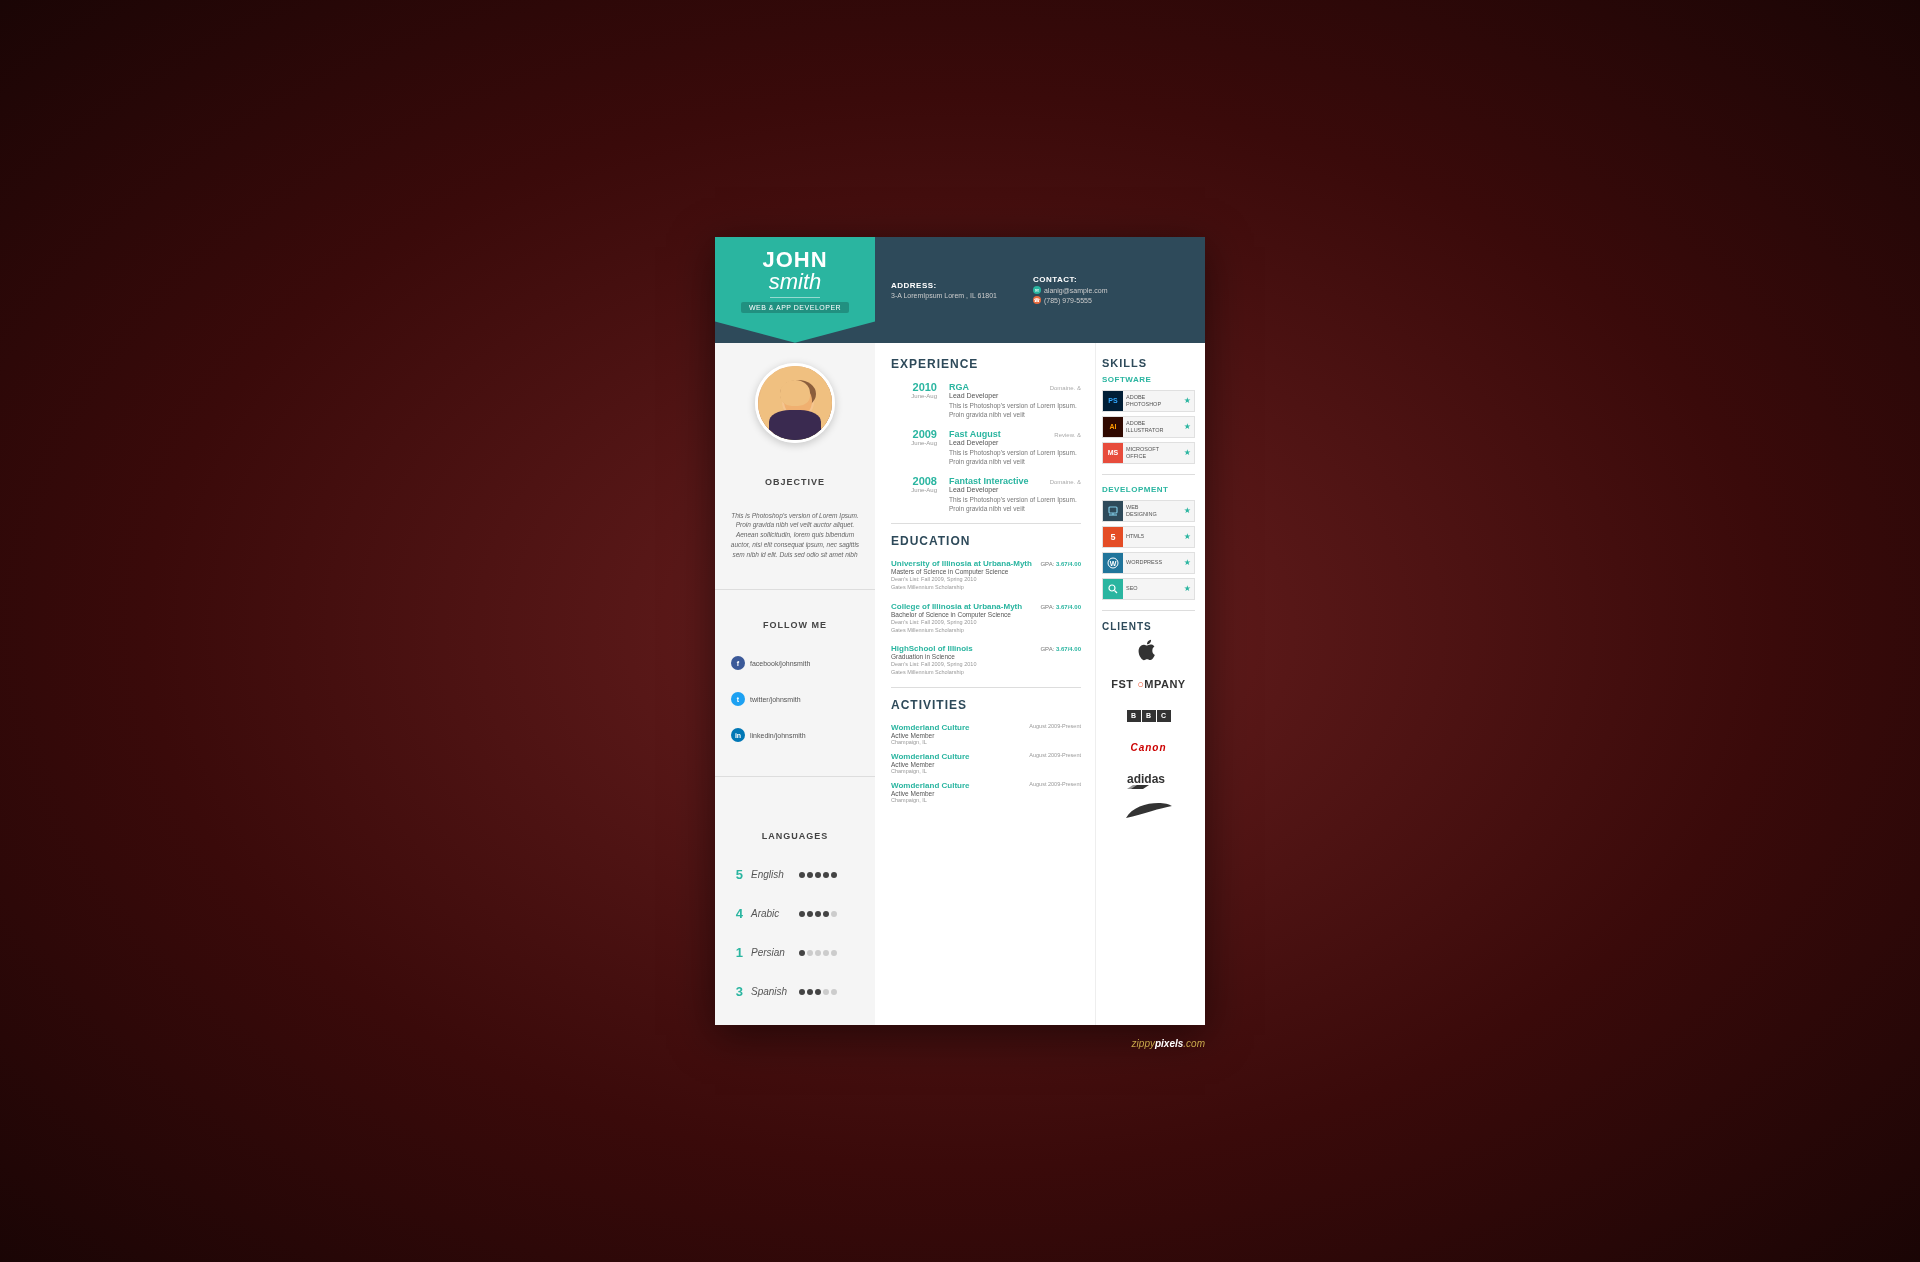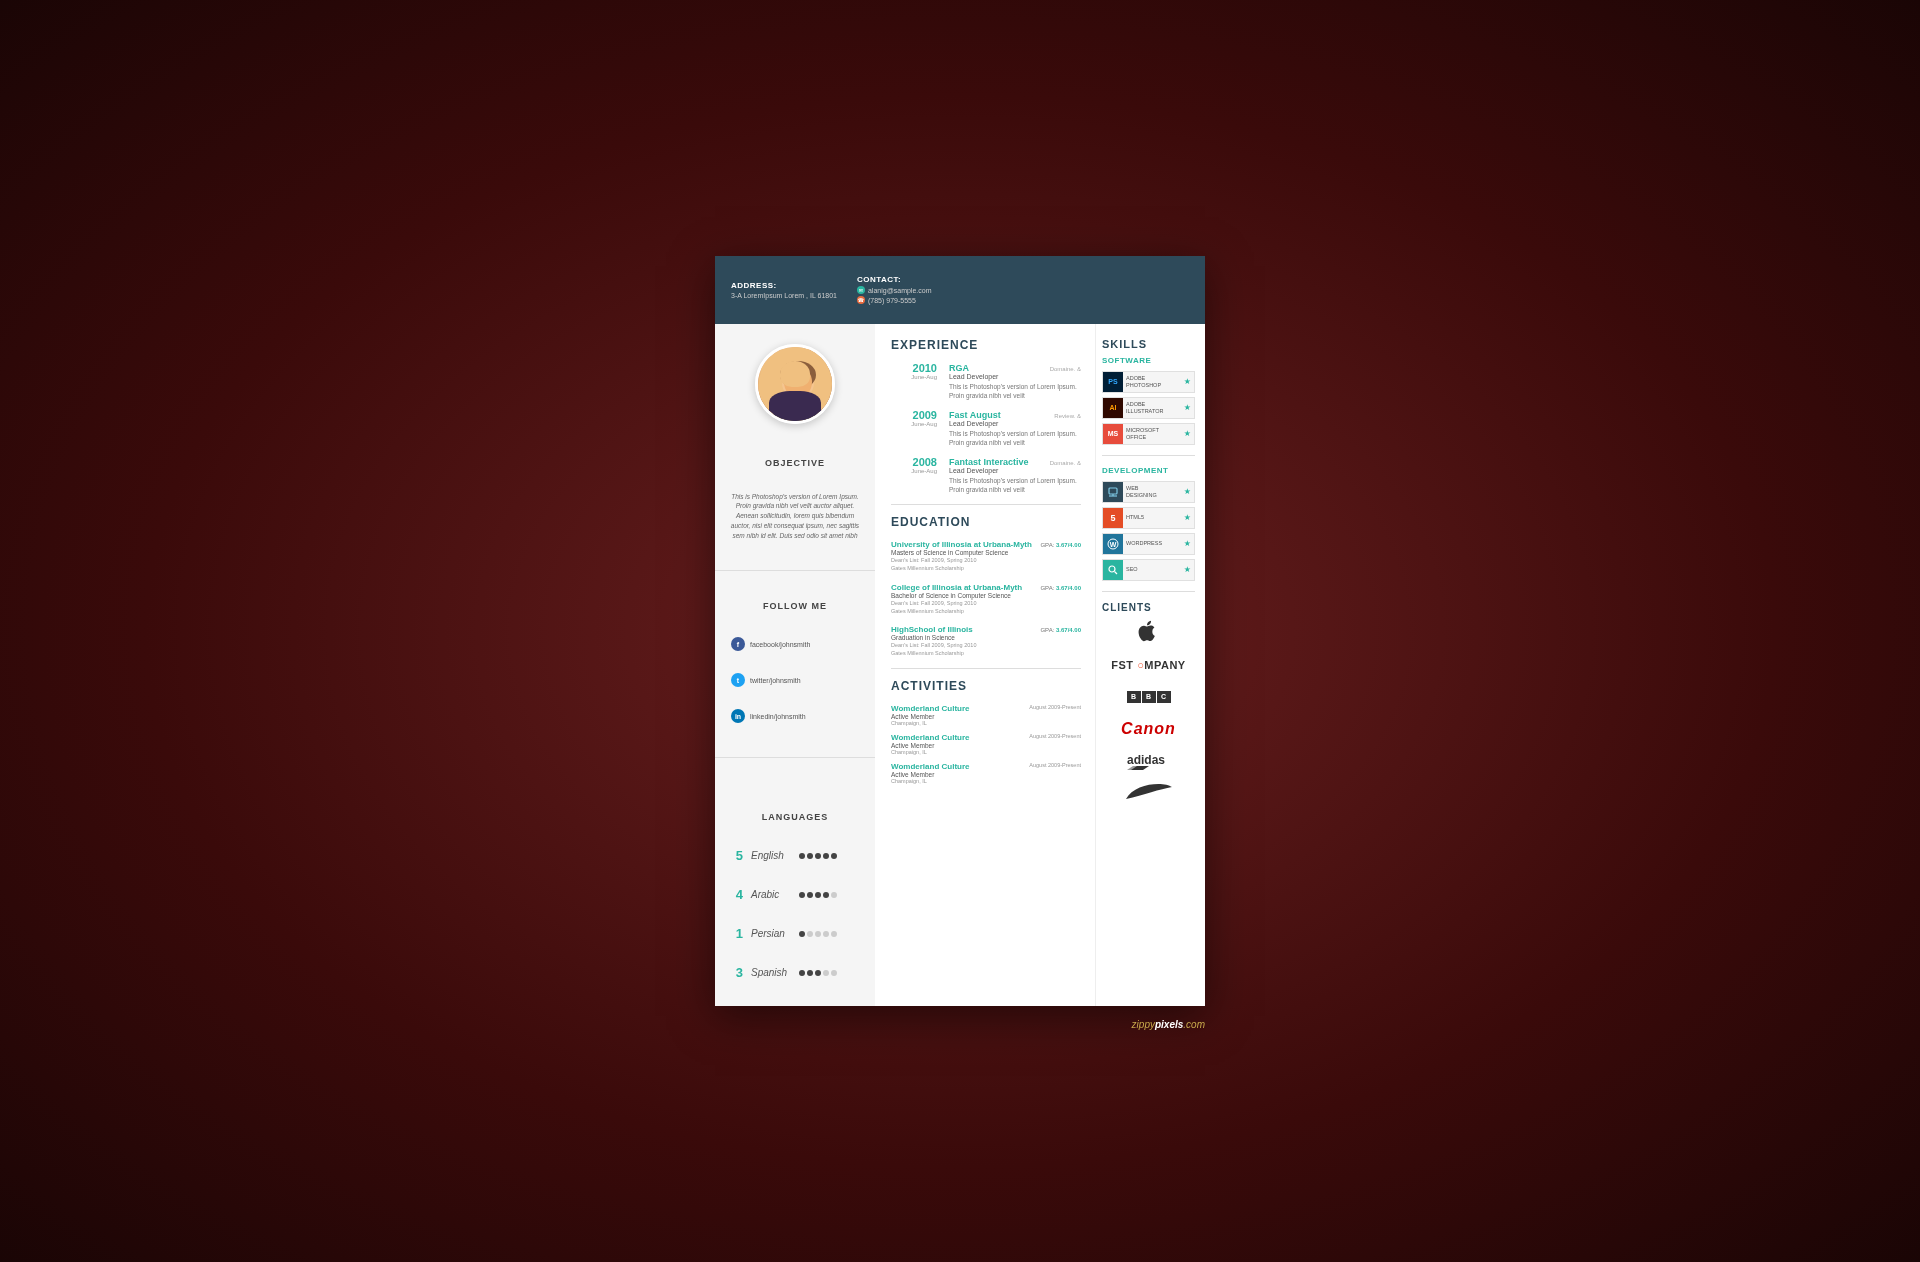--- a/index.html
+++ b/index.html
@@ -71,21 +71,21 @@
       padding: 2px 8px;
       border-radius: 2px;
       text-transform: uppercase;
       letter-spacing: 0.5px;
     }
     .header-contact {
       flex: 1;
       display: flex;
       align-items: center;
       padding: 10px 16px;
-      gap: 20px;
+      gap: 36px;
     }
     .header-contact-block {
       display: flex;
       flex-direction: column;
       gap: 2px;
     }
     .contact-label {
       font-size: 8px;
       font-weight: 700;
       color: #fff;
@@ -482,21 +482,21 @@
       color: #fff;
       font-size: 7px;
       font-weight: 900;
       width: 14px;
       height: 12px;
       display: flex;
       align-items: center;
       justify-content: center;
     }
     .canon-text {
-      font-size: 16px;
+      font-size: 10px;
       font-weight: 900;
       color: #c00;
       font-style: italic;
       letter-spacing: 1px;
       text-align: center;
     }
 
     
     .watermark {
       position: absolute;
@@ -508,20 +508,26 @@
     }
     .watermark span { color: #fff; font-weight: 700; }
   </style>
 </head>
 <body>
 
 <div class="page-wrapper">
   <div class="resume">
 
     <div class="resume-header">
+      <div class="header-name-box">
+        <div class="header-first-name">JOHN</div>
+        <div class="header-last-name">smith</div>
+        <div class="header-divider"></div>
+        <div class="header-title">Web &amp; App Developer</div>
+      </div>
       <div class="header-contact">
         <div class="header-contact-block">
           <div class="contact-label">Address:</div>
           <div class="contact-value">3-A LoremIpsum Lorem , IL 61801</div>
         </div>
         <div class="header-contact-block">
           <div class="contact-label">Contact:</div>
           <div class="contact-item">
             <span class="contact-dot dot-teal">✉</span>
             <span>alanig@sample.com</span>

